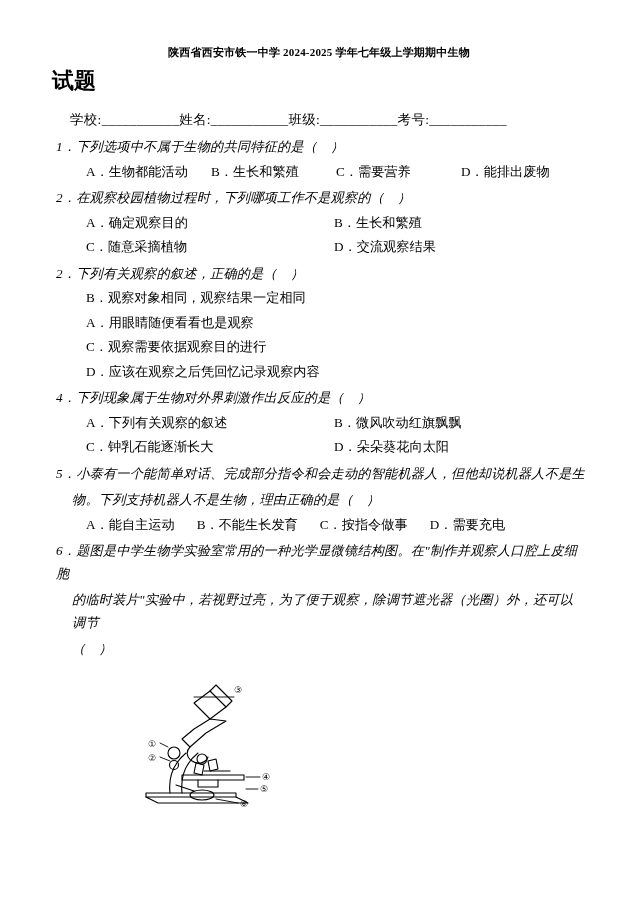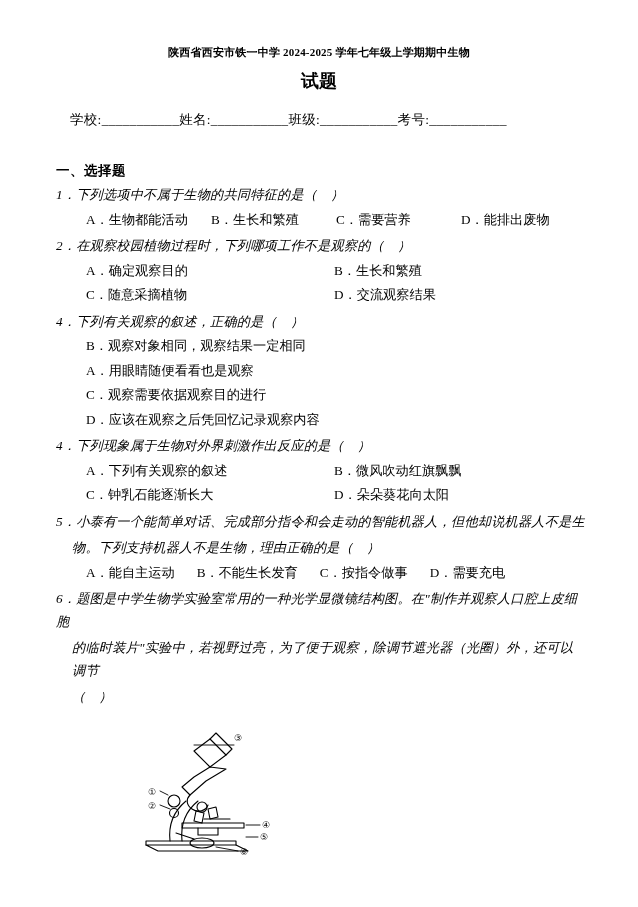--- a/index.html
+++ b/index.html
@@ -24,23 +24,23 @@
   .doc-title {
     font-family: "Liberation Serif", "DejaVu Serif", serif;
     font-weight: bold;
     font-size: 11px;
     line-height: 28px;
     text-align: center;
     letter-spacing: 0.2px;
     margin: 0 0 2px 0;
   }
   .title-line2 {
-    text-align: center;
+    text-align: left;
     font-weight: bold;
-    font-size: 18px;
+    font-size: 22px;
     line-height: 26px;
     margin-bottom: 14px;
   }
   .info-line {
     font-size: 13.5px;
     line-height: 24px;
     letter-spacing: 0.3px;
     margin: 6px 0 0 18px;
     white-space: nowrap;
   }
@@ -88,41 +88,40 @@
 </head>
 <body>
 
 <div class="page">
 
   <div class="doc-title">陕西省西安市铁一中学 2024-2025 学年七年级上学期期中生物</div>
   <div class="title-line2">试题</div>
 
   <div class="info-line">学校:___________姓名:___________班级:___________考号:___________</div>
 
-  <div class="section-head">一、选择题</div>
 
   <div class="q q-stem">1．下列选项中不属于生物的共同特征的是（　）</div>
   <div class="opts-row w-a4">
     <div class="opt">A．生物都能活动</div>
     <div class="opt">B．生长和繁殖</div>
     <div class="opt">C．需要营养</div>
     <div class="opt">D．能排出废物</div>
   </div>
 
   <div class="q q-stem">2．在观察校园植物过程时，下列哪项工作不是观察的（　）</div>
   <div class="opts-row w-2">
     <div class="opt">A．确定观察目的</div>
     <div class="opt">B．生长和繁殖</div>
   </div>
   <div class="opts-row w-2">
     <div class="opt">C．随意采摘植物</div>
     <div class="opt">D．交流观察结果</div>
   </div>
 
-  <div class="q q-stem">4．下列有关观察的叙述，正确的是（　）</div>
+  <div class="q q-stem">2．下列有关观察的叙述，正确的是（　）</div>
   <div class="opt-block">B．观察对象相同，观察结果一定相同</div>
   <div class="opt-block">A．用眼睛随便看看也是观察</div>
   <div class="opt-block">C．观察需要依据观察目的进行</div>
   <div class="opt-block">D．应该在观察之后凭回忆记录观察内容</div>
 
   <div class="q q-stem">4．下列现象属于生物对外界刺激作出反应的是（　）</div>
   <div class="opts-row w-2">
     <div class="opt">A．下列有关观察的叙述</div>
     <div class="opt">B．微风吹动红旗飘飘</div>
   </div>

